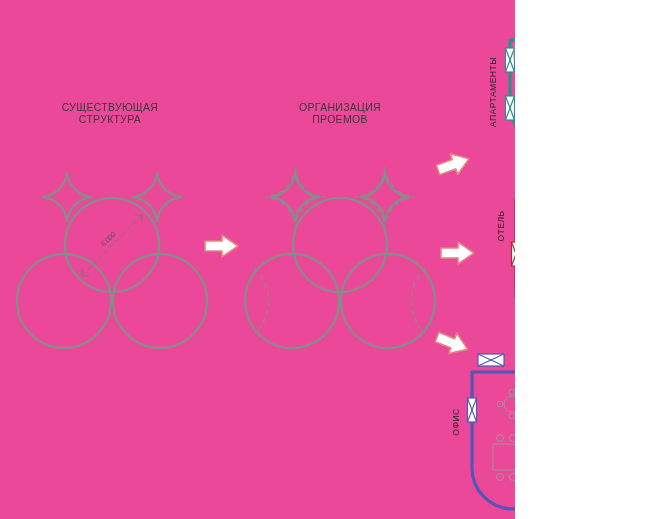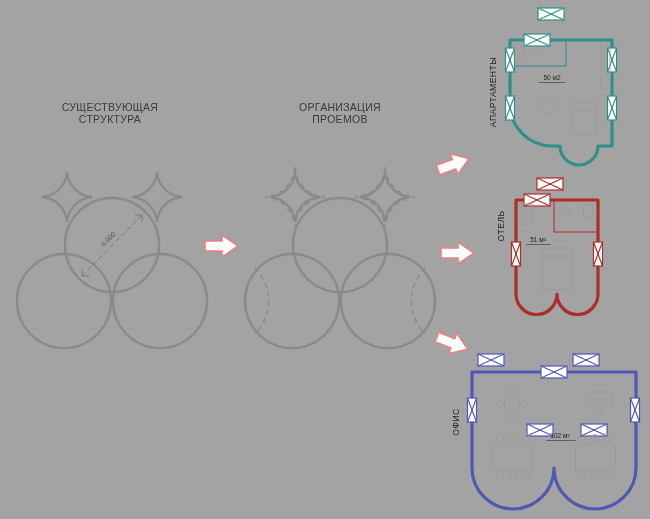--- a/index.html
+++ b/index.html
@@ -1,16 +1,16 @@
 <!DOCTYPE html>
 <html><head>
 <meta charset="utf-8">
 <style>
   html,body{margin:0;padding:0;background:#fff;}
-  .canvas{position:relative;width:650px;height:519px;background:#a3a3a3;overflow:hidden;
+  .canvas{position:relative;width:515px;height:519px;background:#ec4899;overflow:hidden;
           font-family:"Liberation Sans",sans-serif;}
   svg{position:absolute;left:0;top:0;}
   svg text{font-family:"Liberation Sans",sans-serif;stroke:none;}
   .title{font-size:10.5px;fill:#3a3a3a;text-anchor:middle;letter-spacing:.3px;}
   .plan-label{font-size:8.5px;fill:#222;text-anchor:middle;letter-spacing:.5px;}
   .area{font-size:6.5px;fill:#222;text-anchor:middle;}
   .dim{font-size:7px;fill:#555;text-anchor:middle;font-style:italic;}
 </style>
 </head>
 <body>

